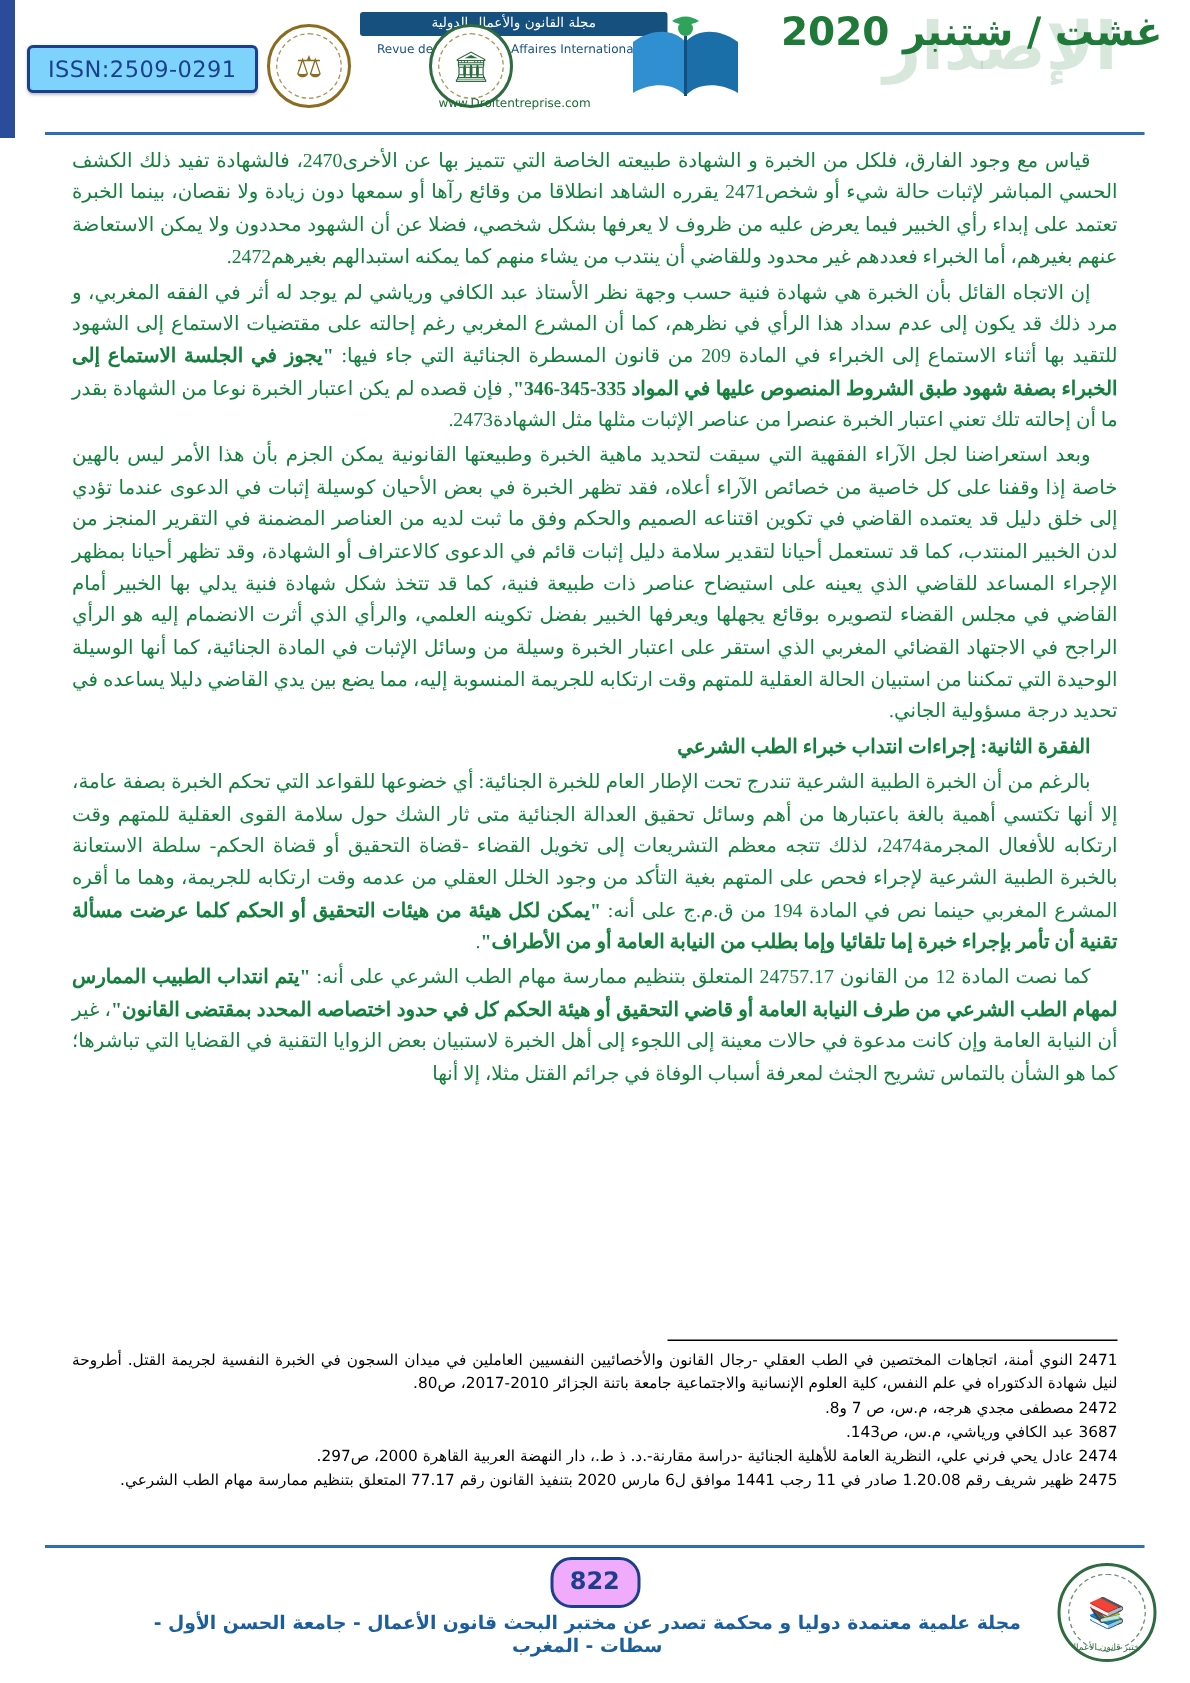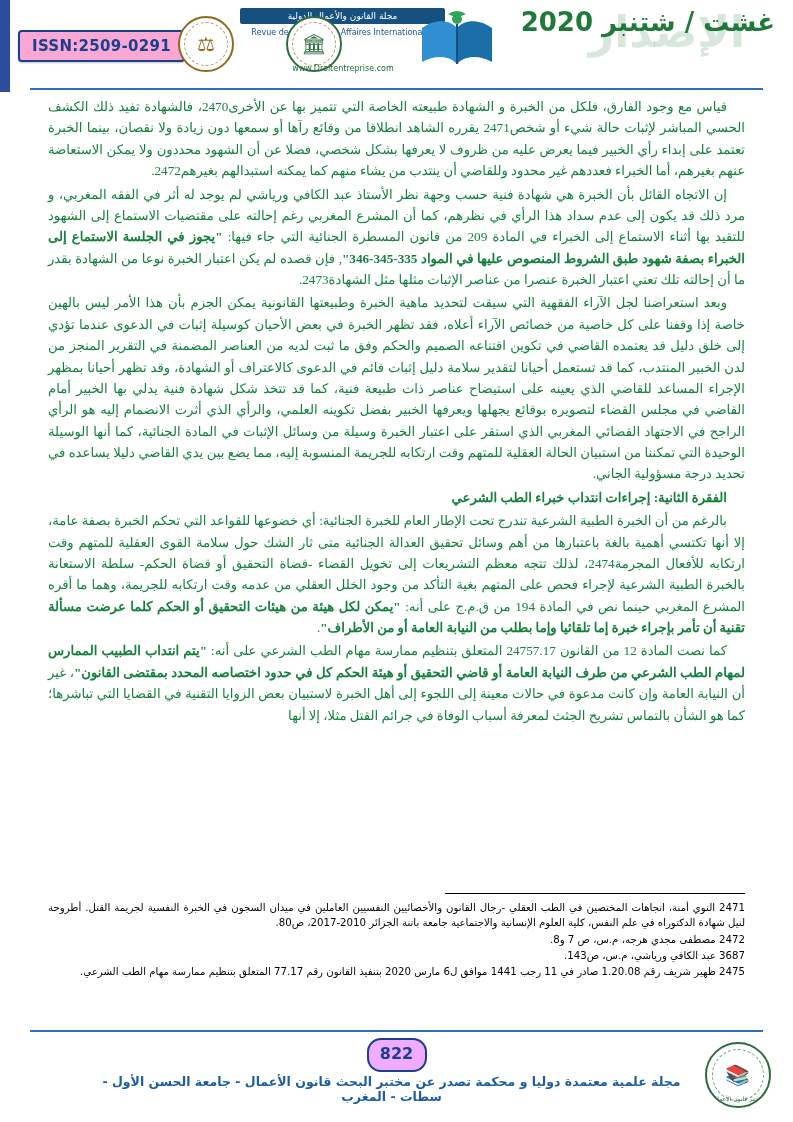--- a/index.html
+++ b/index.html
@@ -26,26 +26,26 @@
   .header-inner {
     position: relative;
     height: 92px;
   }
 
   
   .issn-badge {
     position: absolute;
     left: 18px;
     top: 30px;
-    background: #f9a8d4;
+    background: #7dd3fc;
     border: 2px solid #1b3f8b;
     border-radius: 4px;
     padding: 5px 12px;
     font-family: "DejaVu Sans", sans-serif;
-    font-weight: bold;
+    font-weight: normal;
     font-size: 15px;
     color: #1b3f8b;
     letter-spacing: .3px;
     direction: ltr;
     box-shadow: 0 1px 2px rgba(0,0,0,.25);
   }
   .issn-wrap {
     position: absolute;
     left: 0; top: 0;
     width: 190px; height: 92px;
@@ -345,20 +345,21 @@
     <p class="heading-p"><b>الفقرة الثانية: إجراءات انتداب خبراء الطب الشرعي</b></p>
     <p><span>بالرغم من أن الخبرة الطبية الشرعية تندرج تحت الإطار العام للخبرة الجنائية: أي خضوعها للقواعد التي تحكم الخبرة بصفة عامة، إلا أنها تكتسي أهمية بالغة باعتبارها من أهم وسائل تحقيق العدالة الجنائية متى ثار الشك حول سلامة القوى العقلية للمتهم وقت ارتكابه للأفعال المجرمة2474، لذلك تتجه معظم التشريعات إلى تخويل القضاء -قضاة التحقيق أو قضاة الحكم- سلطة الاستعانة بالخبرة الطبية الشرعية لإجراء فحص على المتهم بغية التأكد من وجود الخلل العقلي من عدمه وقت ارتكابه للجريمة، وهما ما أقره المشرع المغربي حينما نص في المادة 194 من ق.م.ج على أنه: </span><b>"يمكن لكل هيئة من هيئات التحقيق أو الحكم كلما عرضت مسألة تقنية أن تأمر بإجراء خبرة إما تلقائيا وإما بطلب من النيابة العامة أو من الأطراف"</b><span>.</span></p>
     <p><span>كما نصت المادة 12 من القانون 24757.17 المتعلق بتنظيم ممارسة مهام الطب الشرعي على أنه: </span><b>"يتم انتداب الطبيب الممارس لمهام الطب الشرعي من طرف النيابة العامة أو قاضي التحقيق أو هيئة الحكم كل في حدود اختصاصه المحدد بمقتضى القانون"</b><span>، غير أن النيابة العامة وإن كانت مدعوة في حالات معينة إلى اللجوء إلى أهل الخبرة لاستبيان بعض الزوايا التقنية في القضايا التي تباشرها؛ كما هو الشأن بالتماس تشريح الجثث لمعرفة أسباب الوفاة في جرائم القتل مثلا، إلا أنها</span></p>
   </div>
 
 <div class="fn-sep"></div>
 <div class="footnotes" id="footnotes">
     <p>2471 النوي أمنة، اتجاهات المختصين في الطب العقلي -رجال القانون والأخصائيين النفسيين العاملين في ميدان السجون في الخبرة النفسية لجريمة القتل. أطروحة لنيل شهادة الدكتوراه في علم النفس، كلية العلوم الإنسانية والاجتماعية جامعة باتنة الجزائر 2010-2017، ص80.</p>
     <p>2472 مصطفى مجدي هرجه، م.س، ص 7 و8.</p>
     <p>3687 عبد الكافي ورياشي، م.س، ص143.</p>
+    <p>2474 عادل يحي فرني علي، النظرية العامة للأهلية الجنائية -دراسة مقارنة-.د. ذ ط.، دار النهضة العربية القاهرة 2000، ص297.</p>
     <p>2475 ظهير شريف رقم 1.20.08 صادر في 11 رجب 1441 موافق ل6 مارس 2020 بتنفيذ القانون رقم 77.17 المتعلق بتنظيم ممارسة مهام الطب الشرعي.</p>
   </div>
 
 <div class="footer">
   <div class="footer-rule"></div>
 
   <div class="page-badge">822</div>
 
   <div class="footer-emblem">
     <div class="ring"></div>

